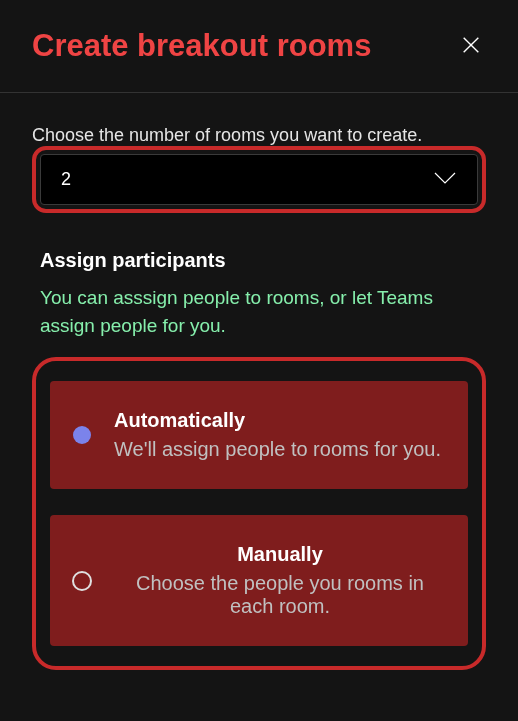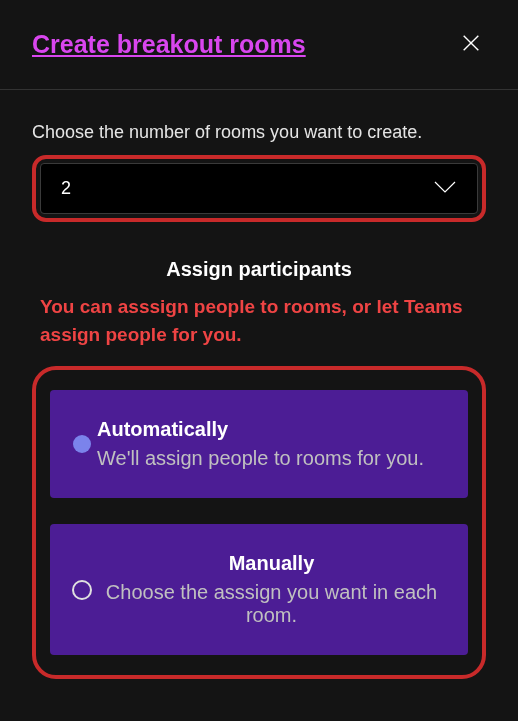--- a/index.html
+++ b/index.html
@@ -16,24 +16,23 @@
       overflow: hidden;
     }
     .header {
       display: flex;
       justify-content: space-between;
       align-items: center;
       padding: 28px 32px 28px 32px;
       border-bottom: 1px solid #333;
     }
     .header-title {
-      font-size: 25px;
+      font-size: 31px;
       font-weight: 700;
-      color: #d946ef;
-      text-decoration: underline;
+      color: #ef4444;
     }
     .close-btn {
       background: none;
       border: none;
       cursor: pointer;
       padding: 4px;
       display: flex;
       align-items: center;
       justify-content: center;
     }
@@ -41,21 +40,20 @@
       width: 22px;
       height: 22px;
     }
     .content {
       padding: 32px 32px 20px 32px;
     }
     .prompt-text {
       font-size: 18px;
       color: #e5e5e5;
       font-weight: 400;
-      margin-bottom: 12px;
     }
     .dropdown-highlight {
       border: 4px solid #c82a2a;
       border-radius: 14px;
       padding: 4px;
       margin-bottom: 36px;
     }
     .dropdown {
       background: #000000;
       border: 1px solid #3a3a3a;
@@ -75,41 +73,40 @@
       height: 14px;
     }
     .section-inner {
       padding: 0 8px;
     }
     .section-title {
       font-size: 20px;
       font-weight: 700;
       color: #ffffff;
       margin-bottom: 12px;
-      text-align: center;
     }
     .section-description {
       font-size: 19px;
-      color: #ef4444;
+      color: #86efac;
       line-height: 1.45;
-      font-weight: 700;
+      font-weight: 400;
     }
     .options-highlight {
       border: 4px solid #c82a2a;
       border-radius: 24px;
       padding: 20px 14px;
       margin-top: 18px;
     }
     .option-card {
-      background: #4c1d95;
+      background: #7f1d1d;
       border-radius: 4px;
       padding: 28px 22px;
       display: flex;
       align-items: center;
-      gap: 5px;
+      gap: 22px;
       cursor: pointer;
     }
     .option-card + .option-card {
       margin-top: 26px;
       text-align: center;
     }
     .radio {
       width: 20px;
       height: 20px;
       flex-shrink: 0;
@@ -188,17 +185,17 @@
         <div class="option-desc">We'll assign people to rooms for you.</div>
       </div>
     </div>
 
     <div class="option-card">
       <div class="radio">
         <div class="radio-unselected"></div>
       </div>
       <div class="option-text">
         <div class="option-title">Manually</div>
-        <div class="option-desc">Choose the asssign you want in each room.</div>
+        <div class="option-desc">Choose the people you rooms in each room.</div>
       </div>
     </div>
   </div>
 </div>
 
 </body></html>

